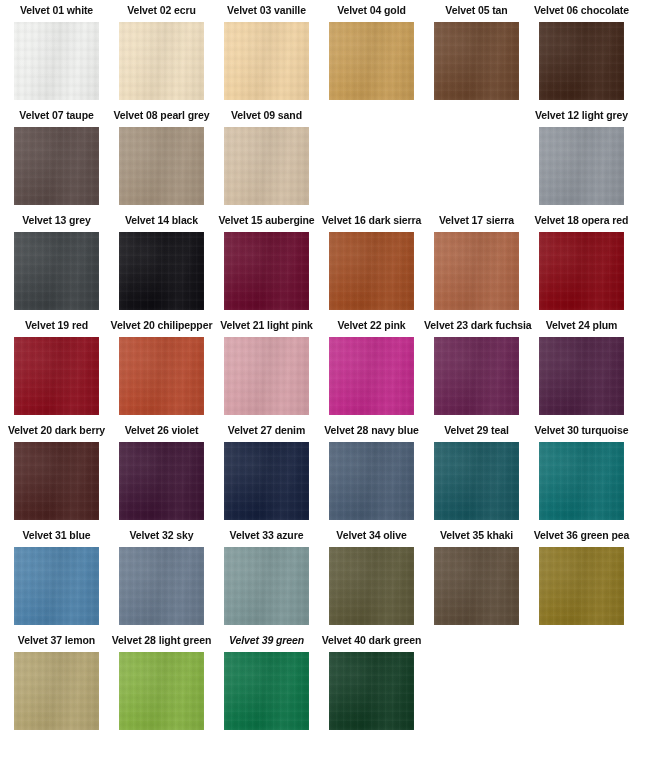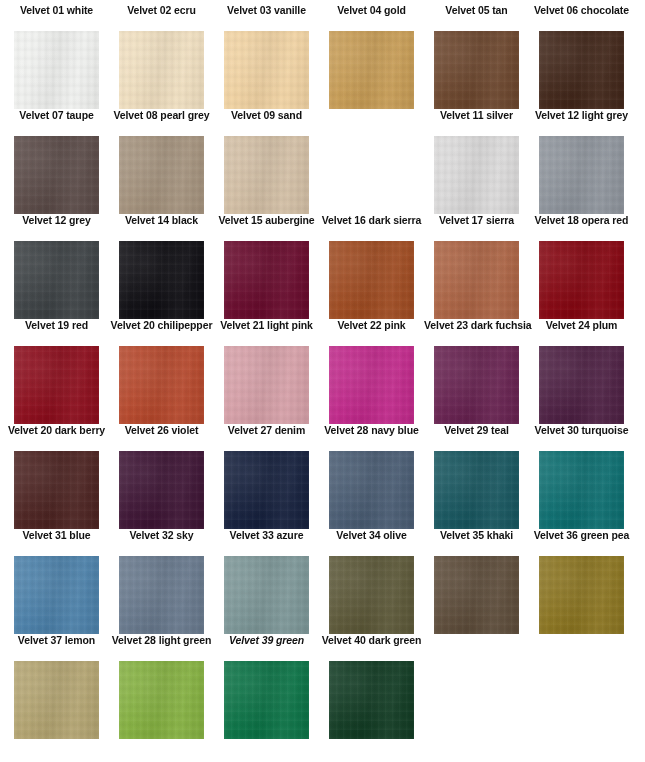--- a/index.html
+++ b/index.html
@@ -34,21 +34,21 @@
     display: block;
     width: 100%;
     text-align: center;
     font-family: "Liberation Sans", "DejaVu Sans", sans-serif;
     font-size: 10.5px;
     font-weight: bold;
     line-height: 12px;
     color: #121212;
     letter-spacing: -0.1px;
     white-space: nowrap;
-    height: 31px;
+    height: 22px;
     padding-top: 4px;
     box-sizing: border-box;
     overflow: visible;
   }
 
   .swatch-chip-wrap {
     width: 100%;
     display: flex;
     justify-content: center;
   }
@@ -146,34 +146,28 @@
       <div class="swatch-chip-wrap">
         <div class="swatch-chip" style="background-color: rgb(164, 146, 125);"></div>
       </div>
     </div>
     <div class="swatch-cell" style="left: 214px; top: 105px;">
       <span class="swatch-label">Velvet 09 sand</span>
       <div class="swatch-chip-wrap">
         <div class="swatch-chip" style="background-color: rgb(211, 191, 165);"></div>
       </div>
     </div>
-    <div class="swatch-cell" style="left: 424px; top: 105px;">
-      <span class="swatch-label">Velvet 11 silver</span>
-      <div class="swatch-chip-wrap">
-        <div class="swatch-chip" style="background-color: rgb(219, 218, 218);"></div>
-      </div>
-    </div>
     <div class="swatch-cell" style="left: 529px; top: 105px;">
       <span class="swatch-label">Velvet 12 light grey</span>
       <div class="swatch-chip-wrap">
         <div class="swatch-chip" style="background-color: rgb(142, 148, 156);"></div>
       </div>
     </div>
     <div class="swatch-cell" style="left: 4px; top: 210px;">
-      <span class="swatch-label">Velvet 12 grey</span>
+      <span class="swatch-label">Velvet 13 grey</span>
       <div class="swatch-chip-wrap">
         <div class="swatch-chip" style="background-color: rgb(60, 65, 68);"></div>
       </div>
     </div>
     <div class="swatch-cell" style="left: 109px; top: 210px;">
       <span class="swatch-label">Velvet 14 black</span>
       <div class="swatch-chip-wrap">
         <div class="swatch-chip" style="background-color: rgb(13, 12, 17);"></div>
       </div>
     </div>

